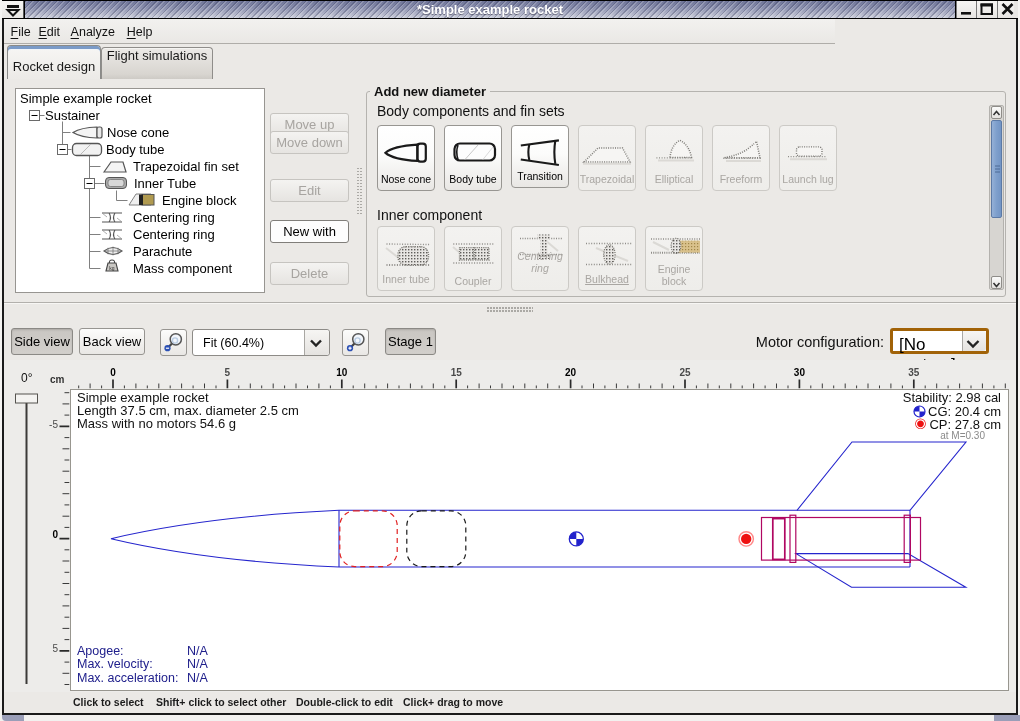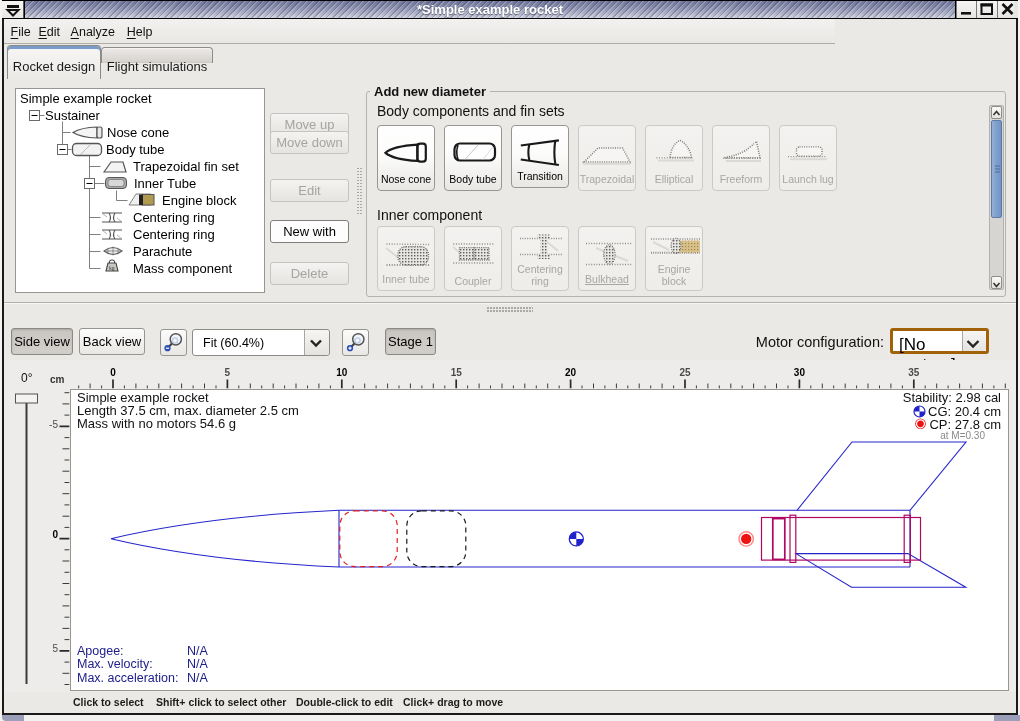--- a/index.html
+++ b/index.html
@@ -19,21 +19,21 @@
 }
 .tbtn { top:1px; height:17px; background:linear-gradient(#f6f5f3,#e6e4e1); border-left:1px solid #777; }
 
 #menubar { left:3px; top:19px; width:832px; height:25px; background:linear-gradient(#f2f1ef,#eae8e5); border-bottom:1px solid #afada9; font-size:12.5px; color:#111; }
 #menubar span { position:absolute; top:6px; }
 #menubar u { text-decoration:underline; text-underline-offset:1.5px; }
 
 .tab { font-size:13px; color:#1a1a1a; text-align:center; }
 #tab1 { left:7px; top:45px; width:94px; height:34px; background:linear-gradient(#f7f6f4,#eceae7); border:1px solid #8a8a88; border-bottom:none; border-radius:4px 4px 0 0; padding-top:13px; z-index:2;
   box-shadow:inset 0 3px 0 #7b9bc8, inset 0 4px 0 rgba(240,244,250,0.85); }
-#tab2 { left:101px; top:47px; width:112px; height:16px; background:linear-gradient(#eceae7 , #d8d5d0 85%, #cdcac5); border:1px solid #8f8d8a; border-bottom:none; border-radius:4px 4px 0 0; padding-top:11px; z-index:1; box-shadow:inset 0 1px 0 #f5f4f2;}
+#tab2 { left:101px; top:47px; width:112px; height:32px; background:linear-gradient(#eceae7 , #d8d5d0 85%, #cdcac5); border:1px solid #8f8d8a; border-bottom:none; border-radius:4px 4px 0 0; z-index:1; box-shadow:inset 0 1px 0 #f5f4f2;}
 
 
 #tree { left:15px; top:88px; width:250px; height:205px; background:#fff; border:1px solid #979591; font-size:13px; color:#000; }
 .trow { position:absolute; height:17px; line-height:17px; white-space:nowrap; }
 
 
 .sbtn { left:270px; width:79px; height:23px; border-radius:3px; font-size:13px; text-align:center; line-height:21px; }
 .sbtn.dis { background:linear-gradient(#f4f3f1,#e6e4e1); border:1px solid #c6c4c0; color:#a7a4a0; }
 .sbtn.en  { background:#fdfdfd; border:1px solid #807e7a; color:#000; }
 
@@ -282,21 +282,21 @@
  </div>
  <div class="abs cbtn dis" style="left:511px;top:226px;height:65px;">
   <svg width="56" height="44" style="position:absolute;left:0;top:4px;">
    <line x1="8" y1="7.5" x2="50" y2="7.5" stroke="#8e8c88" stroke-width="1.6" stroke-dasharray="1 1.4"></line>
    <line x1="8" y1="23.5" x2="50" y2="23.5" stroke="#8e8c88" stroke-width="1.6" stroke-dasharray="1 1.4"></line>
    <line x1="33" y1="9" x2="46" y2="20" stroke="#dbd9d5" stroke-width="2"></line>
    <rect x="25.5" y="3.5" width="12.5" height="4.5" fill="url(#stip)"></rect>
    <rect x="28.5" y="5" width="7" height="21" fill="url(#stip)"></rect>
    <rect x="25.5" y="23.5" width="12.5" height="4.5" fill="url(#stip)"></rect>
   </svg>
-  <div class="lbl" style="bottom:3px;">Centering<br>ring</div>
+  <div class="lbl" style="bottom:16px;font-style:italic;">Centering<br>ring</div>
  </div>
  <div class="abs cbtn dis" style="left:578px;top:226px;height:65px;">
   <svg width="56" height="44" style="position:absolute;left:0;top:4px;">
    <line x1="7" y1="12.5" x2="52.5" y2="12.5" stroke="#8e8c88" stroke-width="1.4" stroke-dasharray="1 1.6"></line>
    <line x1="7" y1="33.5" x2="52.5" y2="33.5" stroke="#8e8c88" stroke-width="1.4" stroke-dasharray="1 1.6"></line>
    <line x1="17" y1="17" x2="49" y2="30" stroke="#dbd9d5" stroke-width="2"></line>
    <ellipse cx="30.4" cy="23.5" rx="5.7" ry="9.7" fill="url(#stip)" stroke="#77756f" stroke-width="1.2" stroke-dasharray="1 1.2"></ellipse>
   </svg>
   <div class="lbl" style="bottom:5px;text-decoration:underline;">Bulkhead</div>
  </div>

